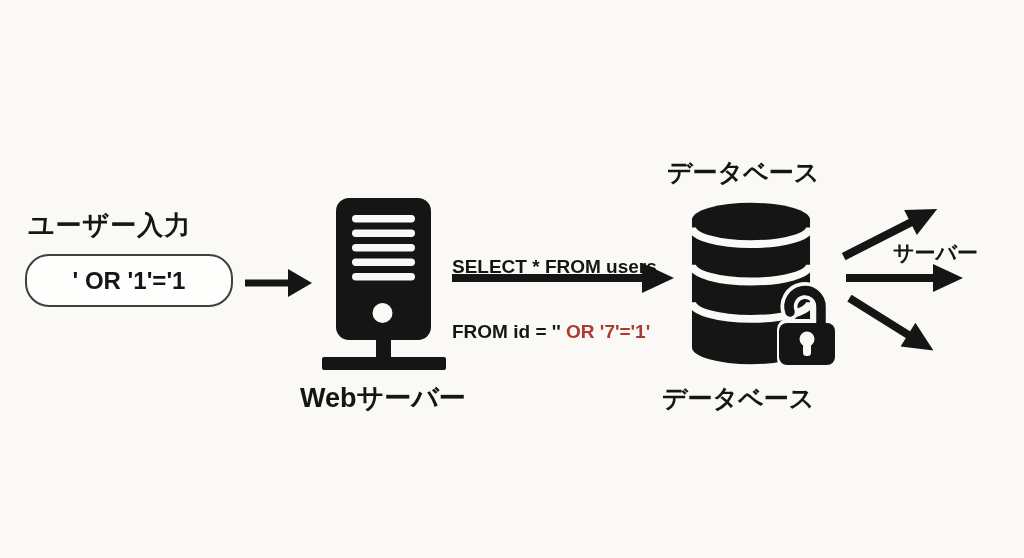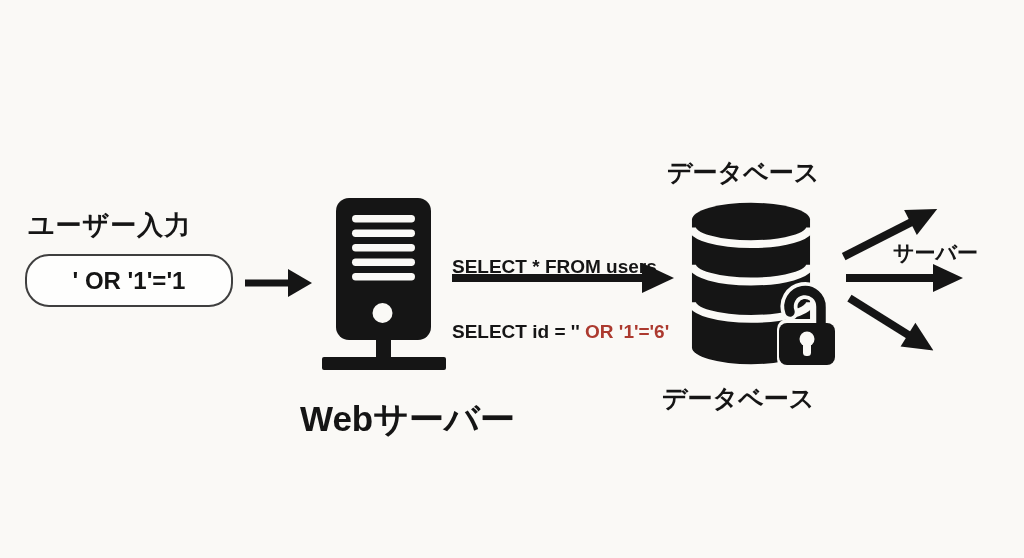--- a/index.html
+++ b/index.html
@@ -26,21 +26,21 @@
     position:absolute;left:25px;top:254px;width:208px;height:53px;
     background:var(--input-box-fill,#FEFEFD);
     border:2.5px solid var(--input-box-border,#3F3F3F);
     border-radius:24px;
     display:flex;align-items:center;justify-content:center;
     box-sizing:border-box;
   }
   .input-box span{
     font-weight:bold;font-size:24px;color:var(--ink,#151515);white-space:pre;
   }
-  .web-server-label{left:300px;top:383px;width:160px;font-size:35px;margin-top:16px;}
+  .web-server-label{left:300px;top:383px;width:160px;font-size:27px;}
   .sql{
     position:absolute;left:452px;top:213px;width:245px;
     font-weight:bold;font-size:19px;line-height:21.5px;
     color:var(--ink,#151515);white-space:pre;
   }
   .sql .red{color:var(--sql-injection-red,#AC3A2F);}
   .db-top-label{left:667px;top:158px;width:172px;font-size:25px;}
   .db-bottom-label{left:662px;top:383px;width:180px;font-size:25px;line-height:30px;}
   .data-leak-label{left:893px;top:241px;width:130px;font-size:21px;}
   svg.icon{position:absolute;display:block;color:var(--ink,#151515);}
@@ -81,21 +81,21 @@
     <rect class="halo-fill" x="30" y="62.5" width="63" height="7.5" rx="3.7"></rect>
     <rect class="halo-fill" x="30" y="77" width="63" height="7.5" rx="3.7"></rect>
     <circle class="halo-fill" cx="60.5" cy="117" r="10"></circle>
     <rect class="blk" x="54" y="144" width="15" height="18"></rect>
     <rect class="blk" x="0" y="161" width="124" height="13" rx="2"></rect>
   </svg>
   <div class="label web-server-label">Webサーバー</div>
 
   <div class="sql">
     <div>SELECT * FROM users</div>
-    <div><span>SELECT id = '' </span><span class="red">OR '1'='6'</span></div>
+    <div><span>FROM id = '' </span><span class="red">OR '7'='1'</span></div>
   </div>
 
   <svg class="icon arrow-2" width="224" height="32" viewBox="0 0 224 32">
     <line x1="2" y1="16" x2="198" y2="16" stroke="currentColor" stroke-width="8"></line>
     <polygon class="blk" points="192,1 224,16 192,31"></polygon>
   </svg>
 
   <div class="label db-top-label">データベース</div>
   <svg class="icon db-icon" width="122" height="167" viewBox="0 0 124 166">
     <path class="blk" d="M 2 18 A 60 17 0 0 1 122 18 L 122 148 A 60 17 0 0 1 2 148 Z"></path>

